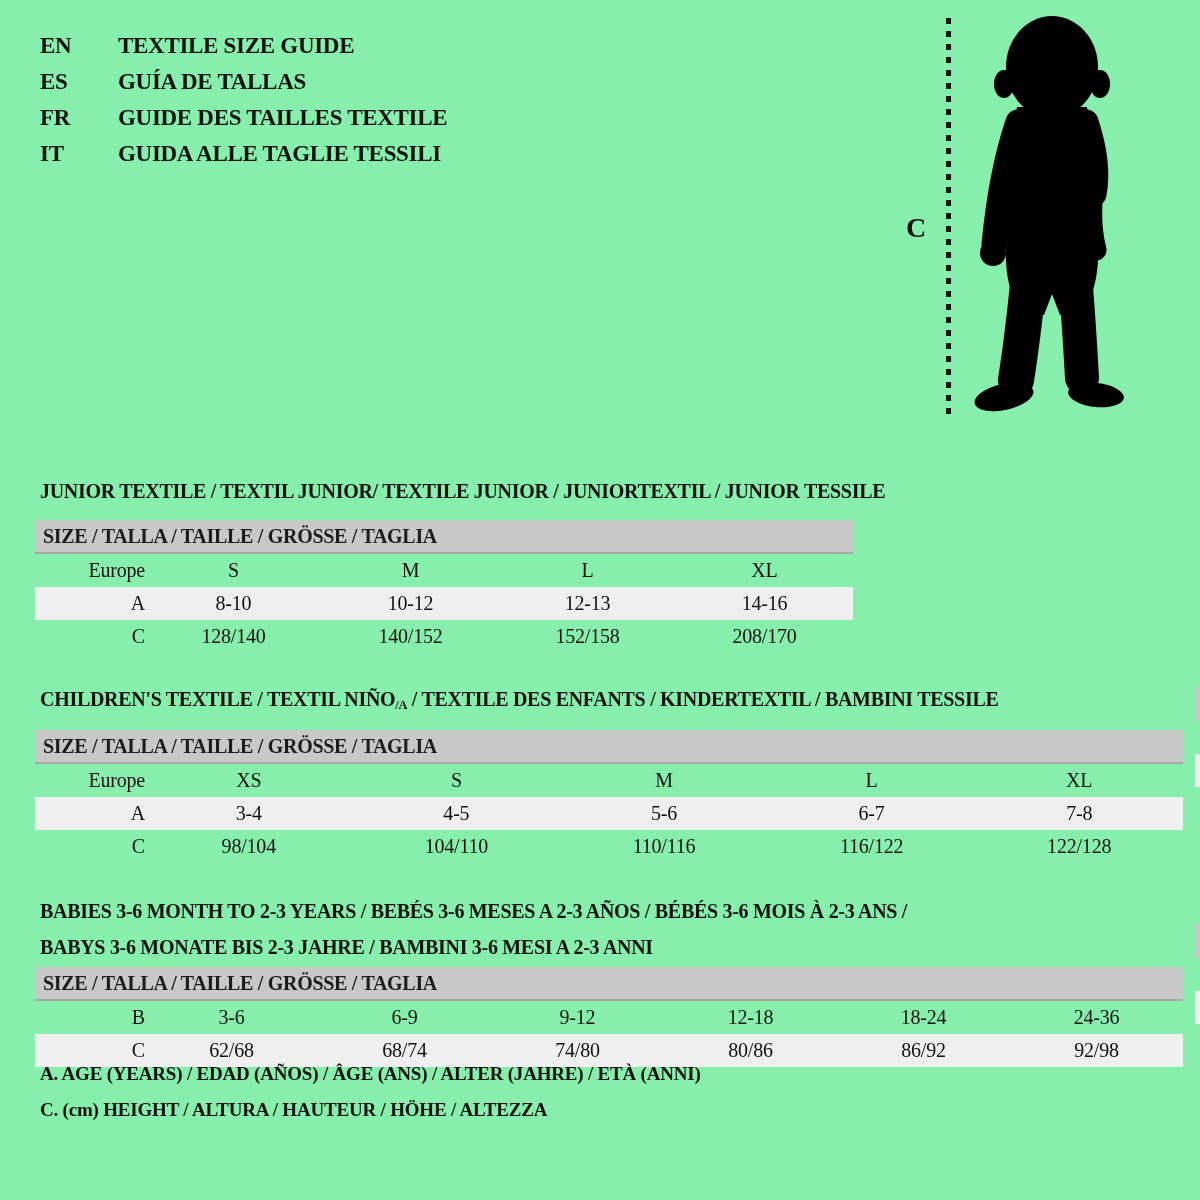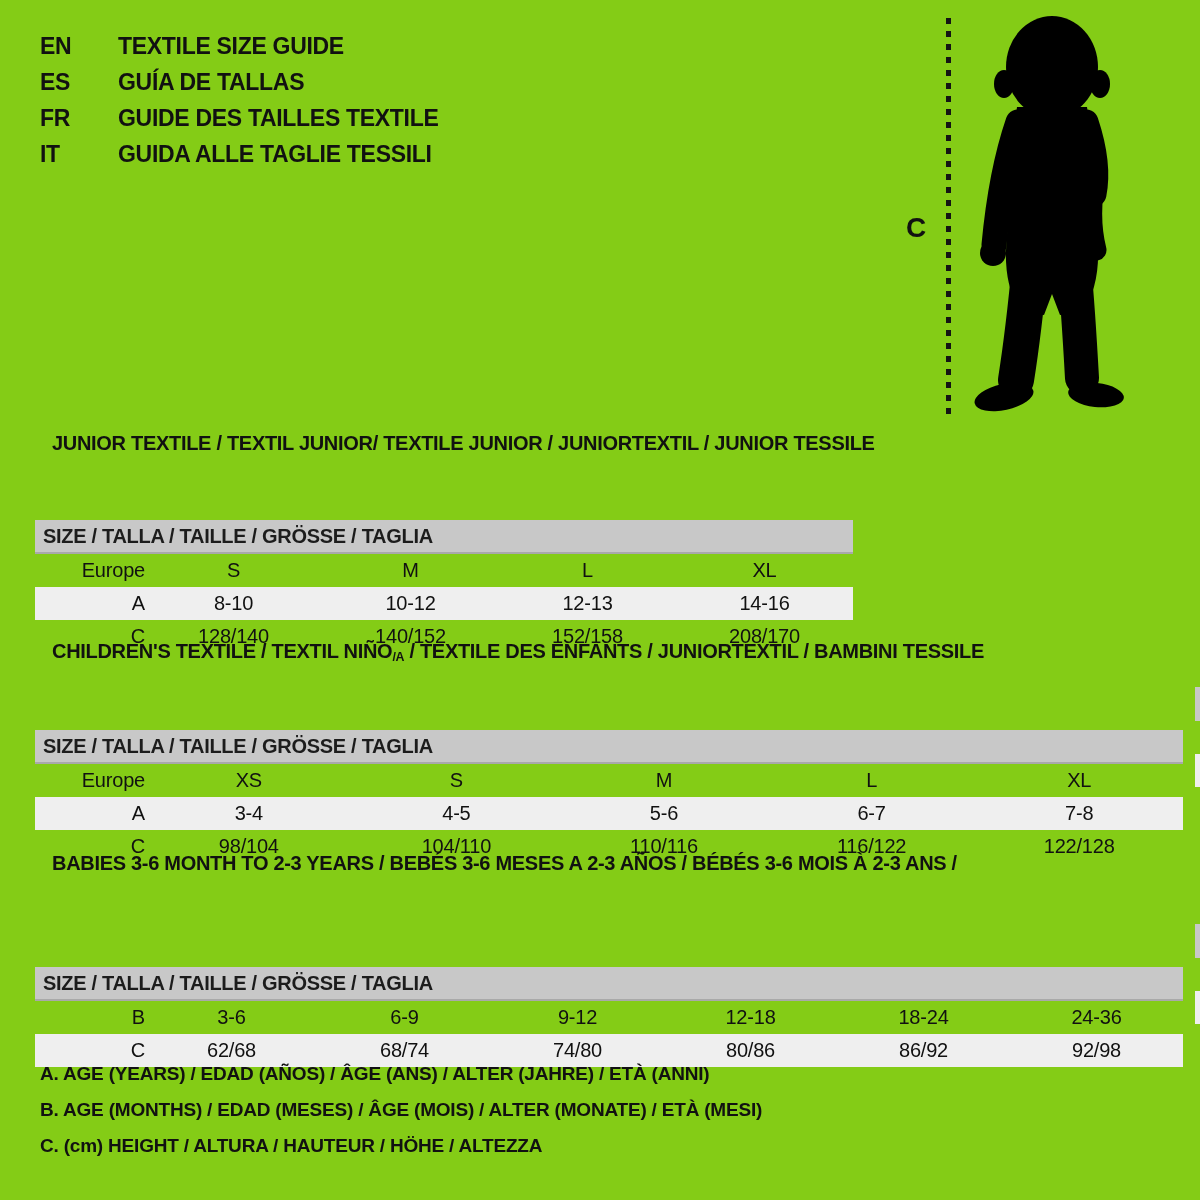--- a/index.html
+++ b/index.html
@@ -1,35 +1,35 @@
 <!DOCTYPE html>
 <html><head>
 <meta charset="utf-8">
 <style>
   html,body { margin:0; padding:0; background:#ffffff; }
   .page {
-    position:relative; width:1200px; height:1200px; background:#84cc16;
-    font-family:Liberation Sans, sans-serif; color:#111111; overflow:hidden;
+    position:relative; width:1200px; height:1200px; background:#86efac;
+    font-family:Liberation Serif, serif; color:#111111; overflow:hidden;
   }
 
   
   .lang-list { position:absolute; left:40px; top:28px; }
   .lang-row { display:flex; height:36px; align-items:center;
     font-weight:bold; font-size:23px; letter-spacing:-0.3px; }
   .lang-row .code { width:78px; }
 
   
   .measure-line { position:absolute; left:946px; top:18px; width:5px; height:398px;
     background-image:repeating-linear-gradient(to bottom, #141414 0 6px, transparent 6px 13px); }
   .figure-label { position:absolute; left:906px; top:212px; font-size:28px; font-weight:bold; }
   .silhouette { position:absolute; left:962px; top:12px; }
 
   
-  .section-heading { position:absolute; left:52px; font-weight:bold; font-size:20px;
-    letter-spacing:-0.3px; white-space:nowrap; }
+  .section-heading { position:absolute; left:40px; font-weight:bold; font-size:20px;
+    letter-spacing:-0.3px; white-space:nowrap;margin-top:48px; }
   .heading-junior { top:432px; }
   .heading-children { top:640px; }
   .heading-babies { top:845px; line-height:36px; }
   .heading-babies .hline { height:36px; }
   .sub { font-size:0.62em; vertical-align:-0.25em; }
 
   
   .size-table { position:absolute; left:35px; }
   .table-junior { top:477px; width:818px; }
   .table-children { top:687px; width:1148px; }
@@ -116,21 +116,21 @@
           <div class="t-cell t-label">C</div>
           <div class="t-cell">128/140</div>
           <div class="t-cell">140/152</div>
           <div class="t-cell">152/158</div>
           <div class="t-cell">208/170</div>
         </div>
       </div>
   </div>
 
   <div class="section-heading heading-children">
-    <span>CHILDREN'S TEXTILE / TEXTIL NIÑO</span><span class="sub">/A</span><span> / TEXTILE DES ENFANTS / JUNIORTEXTIL / BAMBINI TESSILE</span>
+    <span>CHILDREN'S TEXTILE / TEXTIL NIÑO</span><span class="sub">/A</span><span> / TEXTILE DES ENFANTS / KINDERTEXTIL / BAMBINI TESSILE</span>
   </div>
   <div class="size-table table-children has-sliver">
     <div class="table-bar">SIZE / TALLA / TAILLE / GRÖSSE / TAGLIA</div>
     <div class="t-rows">
         <div class="t-row" style="grid-template-columns: 110px repeat(5, 1fr);">
           <div class="t-cell t-label">Europe</div>
           <div class="t-cell">XS</div>
           <div class="t-cell">S</div>
           <div class="t-cell">M</div>
           <div class="t-cell">L</div>
@@ -156,20 +156,21 @@
   <div class="sliver">
         <div style="height: 34px; background: rgb(200, 200, 200);"></div>
         <div style="height: 33px; background: transparent;"></div>
         <div style="height: 33px; background: rgb(239, 239, 239);"></div>
         <div style="height: 33px; background: transparent;"></div>
       </div>
     </div>
 
   <div class="section-heading heading-babies">
       <div class="hline">BABIES 3-6 MONTH TO 2-3 YEARS / BEBÉS 3-6 MESES A 2-3 AÑOS / BÉBÉS 3-6 MOIS À 2-3 ANS /</div>
+      <div class="hline">BABYS 3-6 MONATE BIS 2-3 JAHRE / BAMBINI 3-6 MESI A 2-3 ANNI</div>
     </div>
   <div class="size-table table-babies has-sliver">
     <div class="table-bar">SIZE / TALLA / TAILLE / GRÖSSE / TAGLIA</div>
     <div class="t-rows">
         <div class="t-row" style="grid-template-columns: 110px repeat(6, 1fr);">
           <div class="t-cell t-label">B</div>
           <div class="t-cell">3-6</div>
           <div class="t-cell">6-9</div>
           <div class="t-cell">9-12</div>
           <div class="t-cell">12-18</div>
@@ -188,17 +189,16 @@
       </div>
   <div class="sliver">
         <div style="height: 34px; background: rgb(200, 200, 200);"></div>
         <div style="height: 33px; background: transparent;"></div>
         <div style="height: 33px; background: rgb(239, 239, 239);"></div>
       </div>
     </div>
 
   <div class="legend">
       <div class="legend-line">A. AGE (YEARS) / EDAD (AÑOS) / ÂGE (ANS) / ALTER (JAHRE) / ETÀ (ANNI)</div>
-      <div class="legend-line">B. AGE (MONTHS) / EDAD (MESES) / ÂGE (MOIS) / ALTER (MONATE) / ETÀ (MESI)</div>
       <div class="legend-line">C. (cm) HEIGHT / ALTURA / HAUTEUR / HÖHE / ALTEZZA</div>
     </div>
 
 </div>
 
 </body></html>

